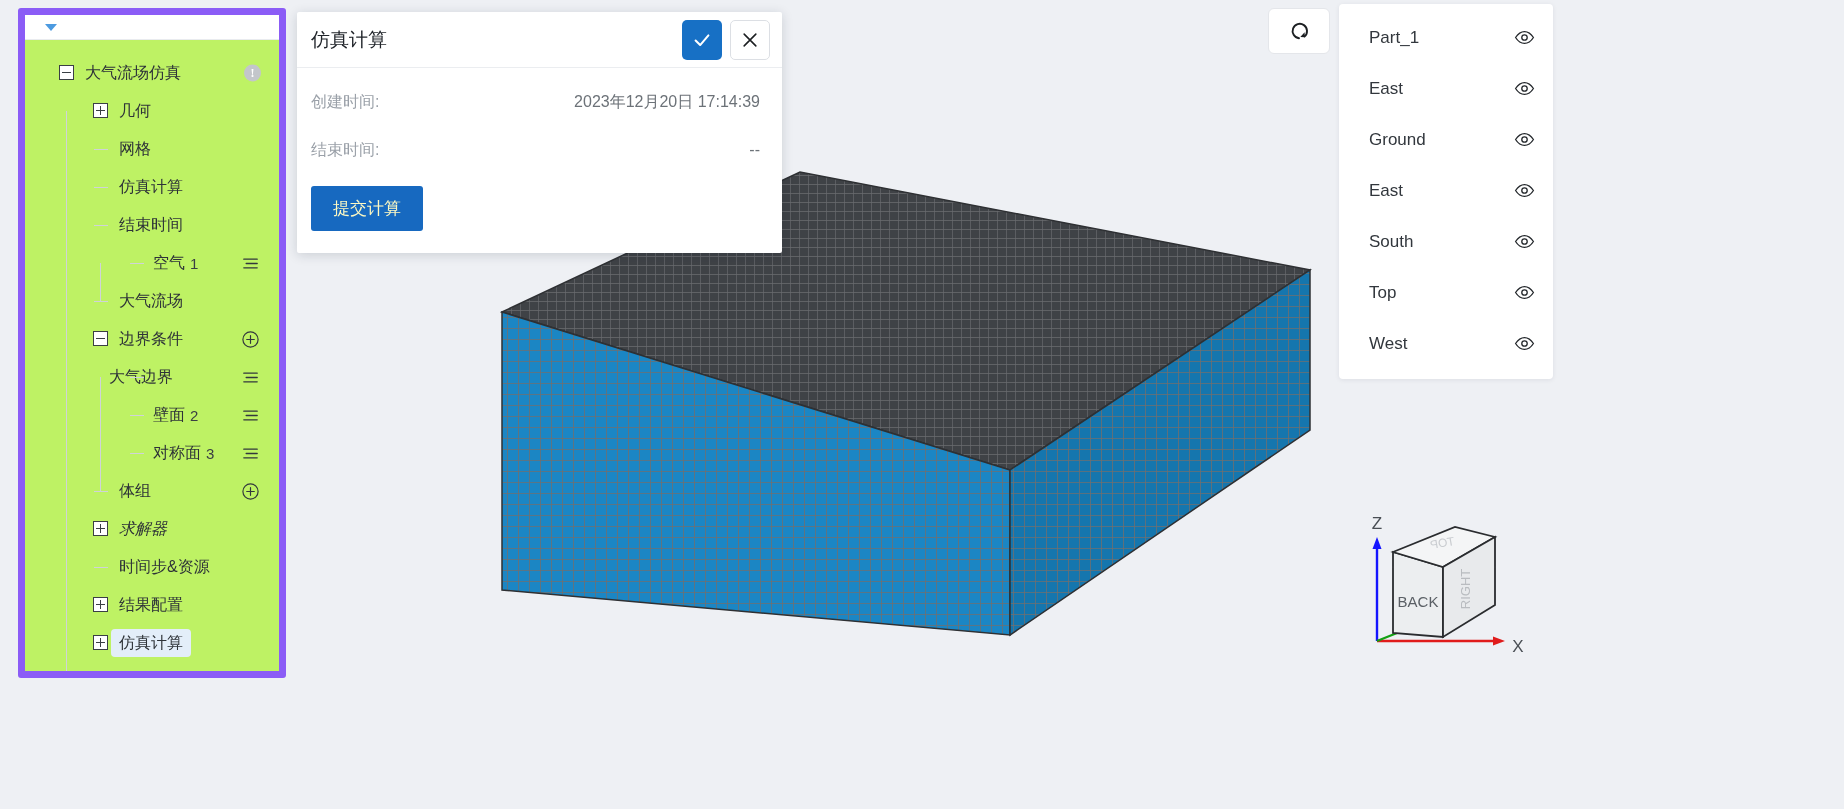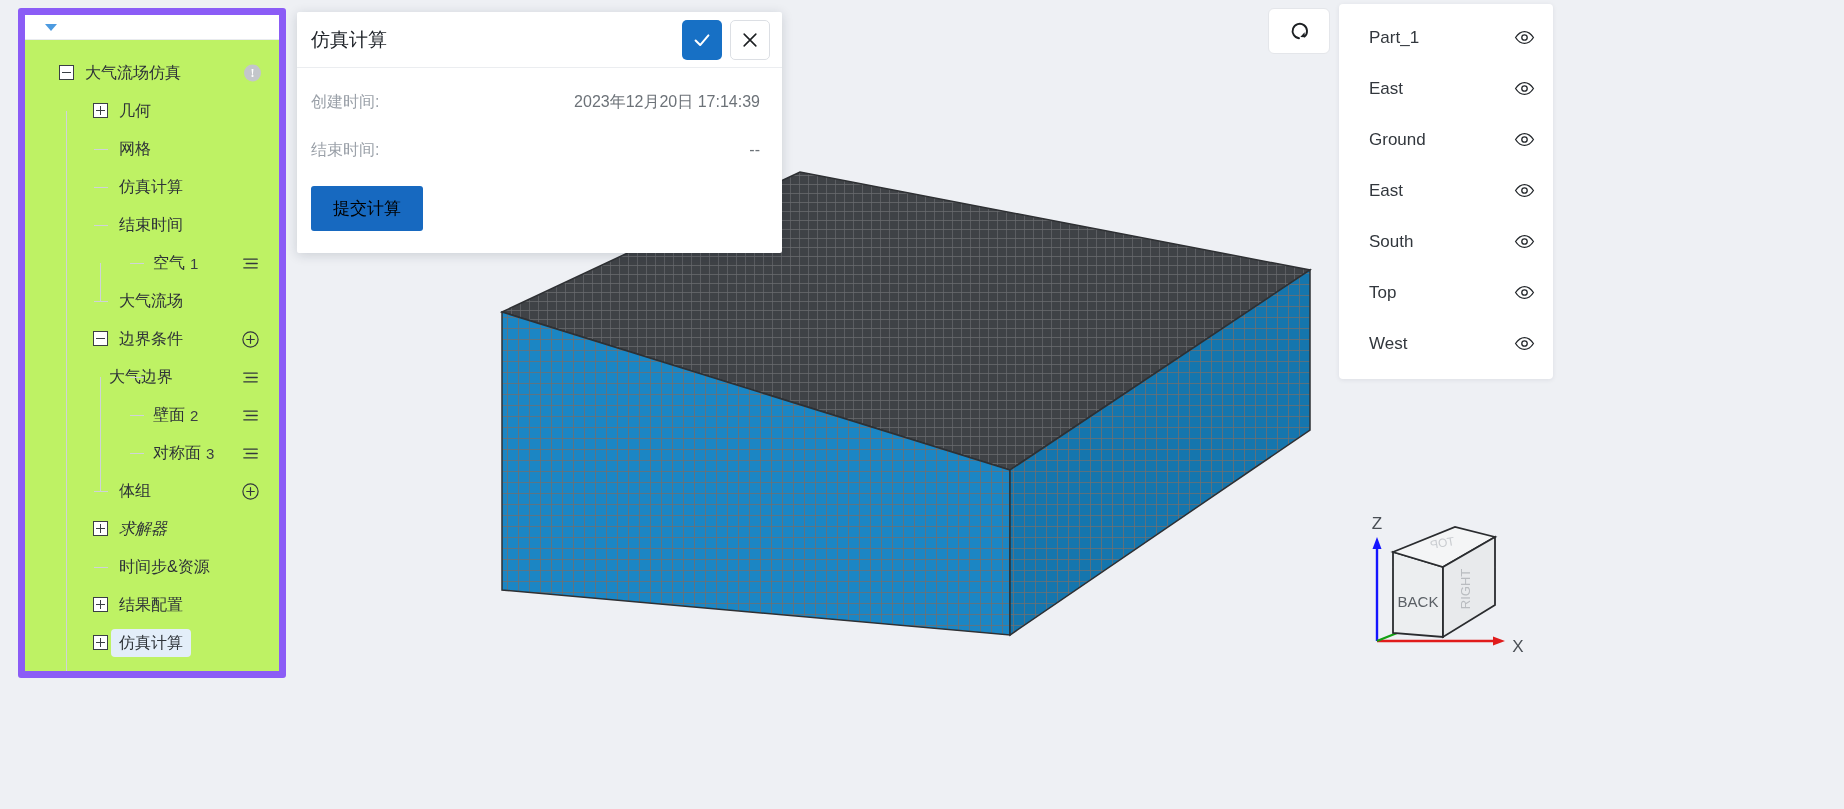--- a/index.html
+++ b/index.html
@@ -118,21 +118,21 @@
 
   #dialog-body { padding: 18px 22px 22px 14px; }
   .field-row {
     display: flex; align-items: center; justify-content: space-between;
     height: 32px; margin-bottom: 16px;
     font-size: 16px;
   }
   .field-label { color: #9aa0a8; }
   .field-value { color: #6c7278; }
   #submit-btn {
-    background: #1769c0; color: #000000;
+    background: #1769c0; color: #fef9c3;
     font-size: 17px; border: none; border-radius: 3px;
     padding: 11px 22px; cursor: pointer;
     font-family: "Liberation Sans", sans-serif;
     margin-top: 4px;
   }
 
   
   #reset-view-btn {
     position: absolute; left: 1268px; top: 8px;
     width: 62px; height: 46px;

